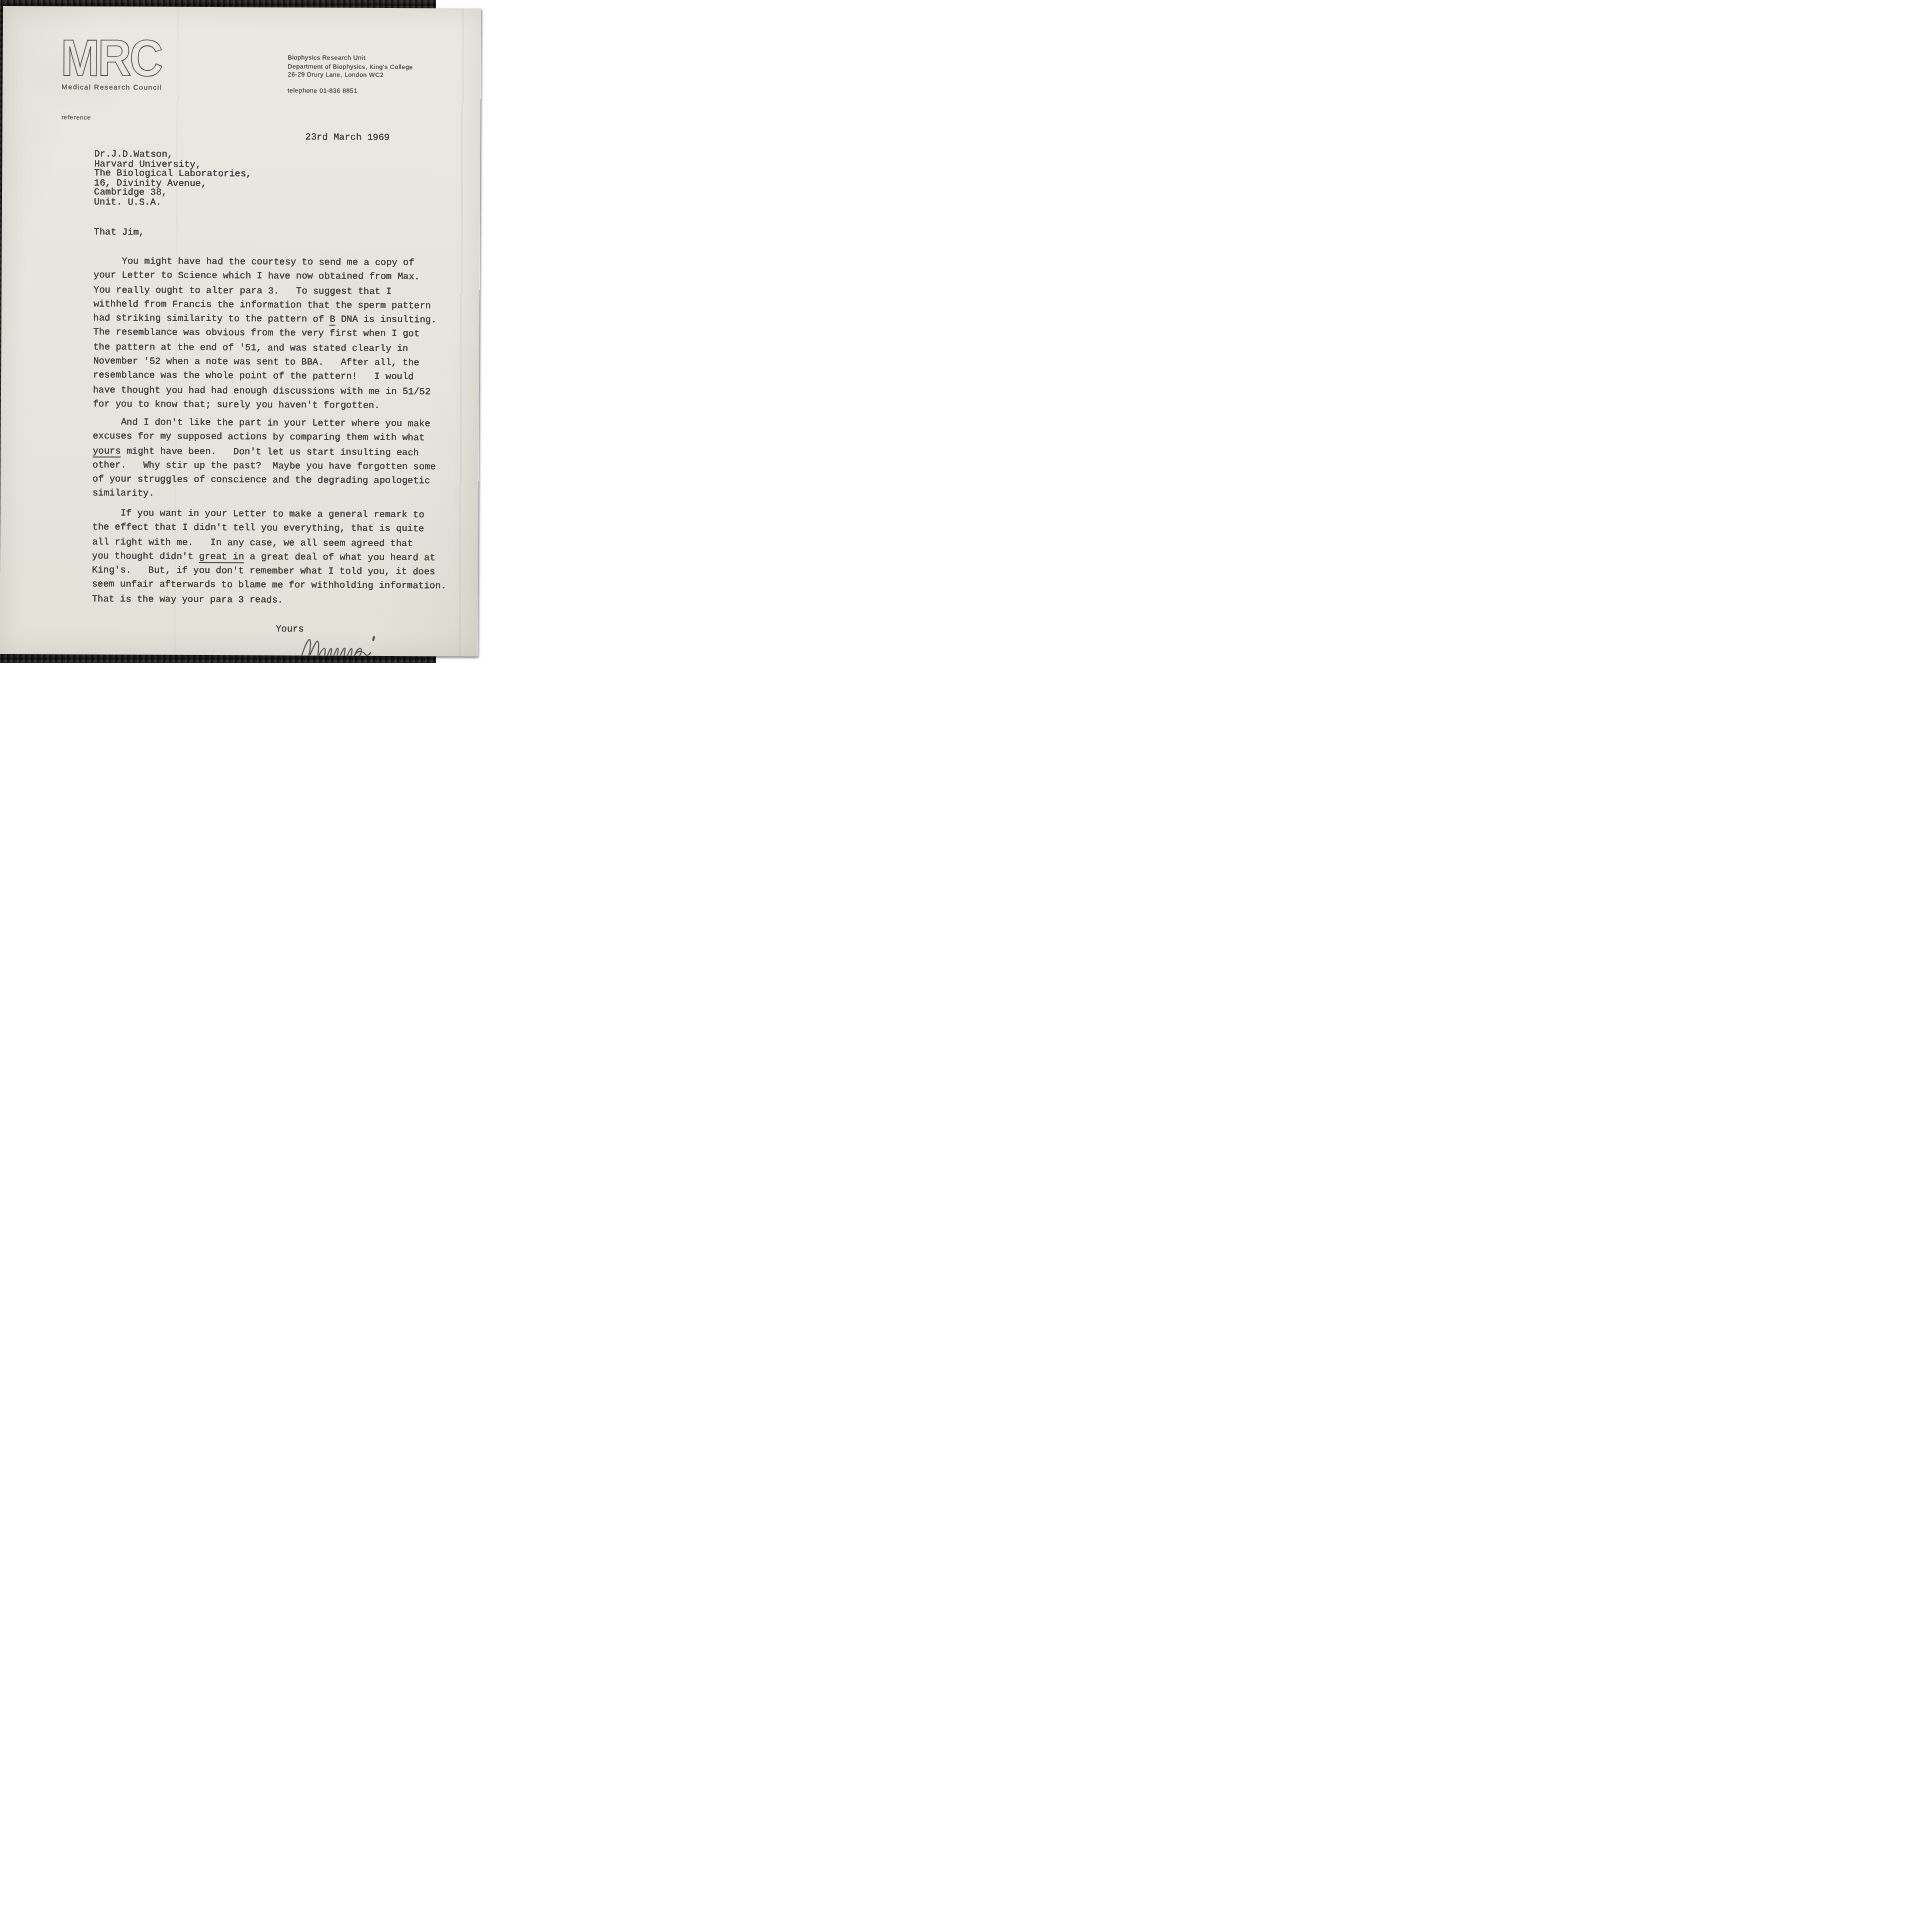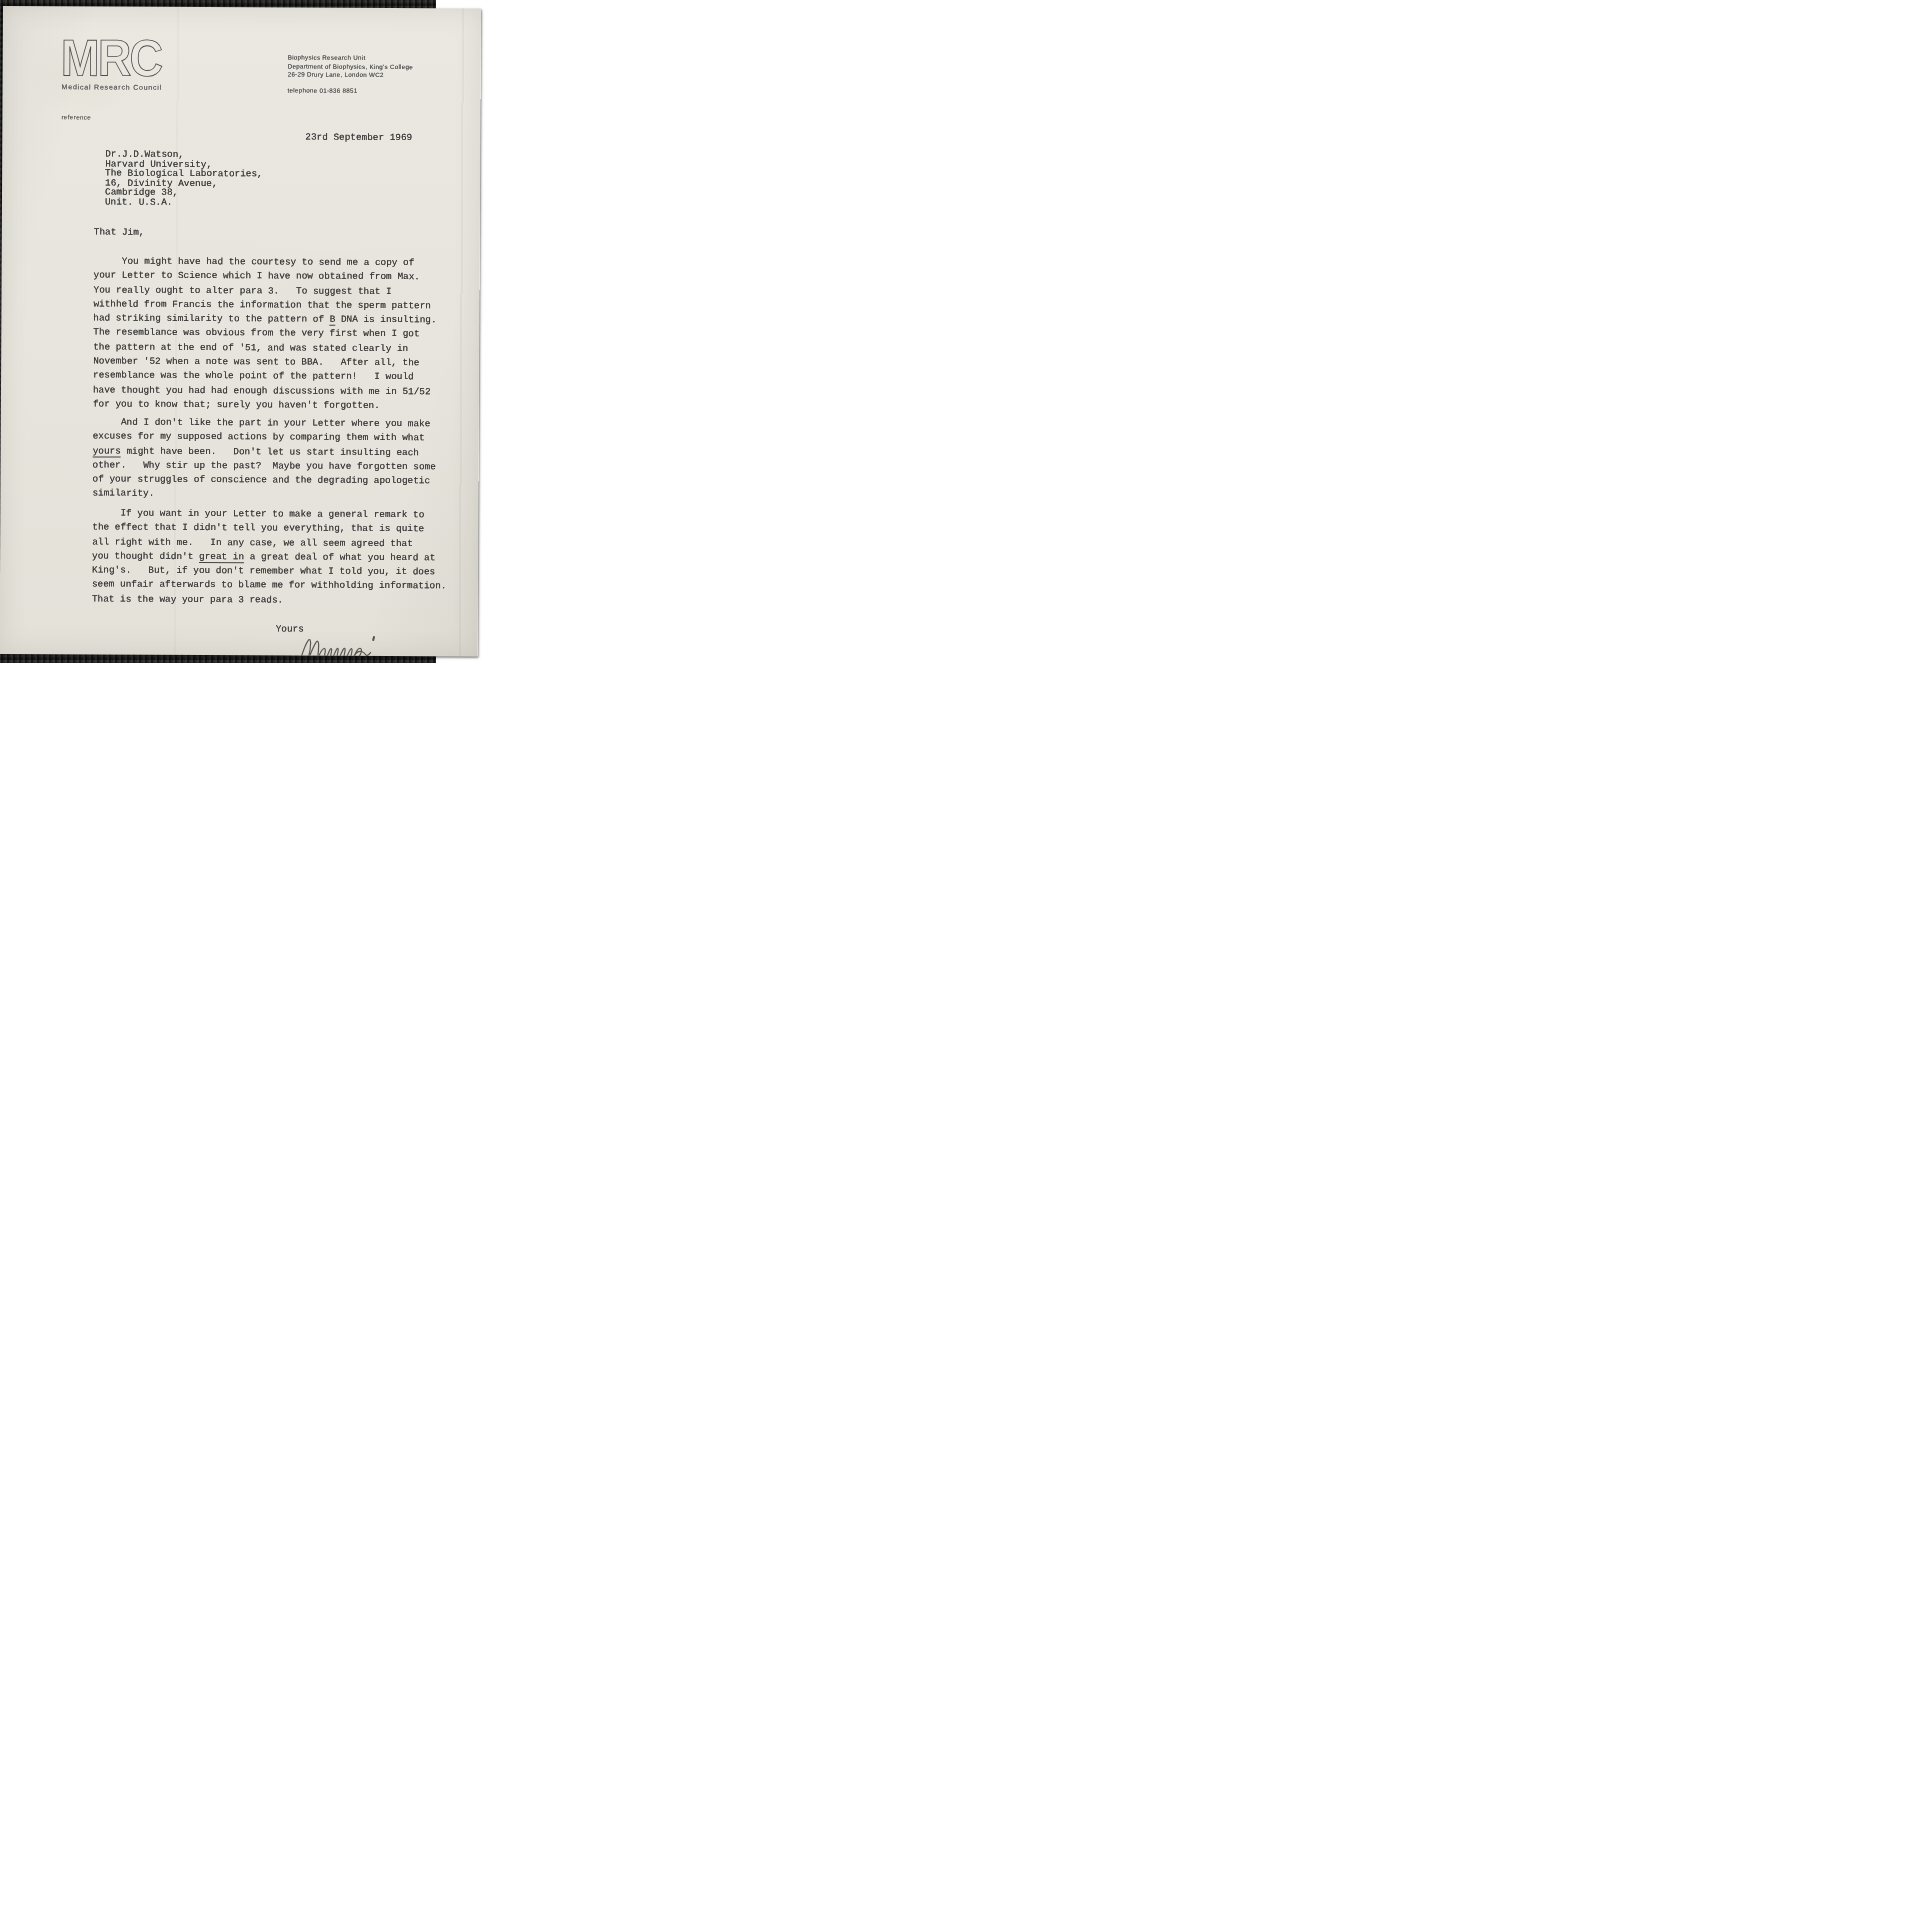--- a/index.html
+++ b/index.html
@@ -53,21 +53,21 @@
     text-shadow:0 0 0.3px rgba(85,85,85,0.9);
   }
   .unit-block .lh-line{white-space:pre;}
   .telephone{
     position:absolute;left:285px;top:79px;
     font-size:6.2px;letter-spacing:0.3px;color:#555555;
     text-shadow:0 0 0.3px rgba(85,85,85,0.9);
   }
   
   .date-line{position:absolute;left:303px;top:125px;font-size:9.4px;line-height:9.6px;}
-  .recipient{position:absolute;left:103px;top:143px;font-size:9.4px;line-height:9.6px;}
+  .recipient{position:absolute;left:92px;top:143px;font-size:9.4px;line-height:9.6px;}
   .salutation{position:absolute;left:92px;top:219px;font-size:9.4px;line-height:14.3px;}
   .para{position:absolute;left:92px;font-size:9.4px;line-height:14.3px;}
   .para-1{top:248px;}
   .para-2{top:409px;}
   .para-3{top:500px;}
   .closing{position:absolute;left:276px;top:615px;font-size:9.4px;line-height:14.3px;}
   .signature{position:absolute;left:299px;top:630px;width:100px;height:27px;}
   .ink-speck{
     position:absolute;left:373px;top:628px;width:1.5px;height:4.6px;
     background:#3c3a38;border-radius:0.8px;transform:rotate(16deg);opacity:0.85;
@@ -90,21 +90,21 @@
     <div class="ref-label">reference</div>
 
     <div class="unit-block" id="unit-block">
         <div class="lh-line"><span>Biophysics Research Unit</span></div>
         <div class="lh-line"><span>Department of Biophysics, King's College</span></div>
         <div class="lh-line"><span>26-29 Drury Lane, London WC2</span></div>
       </div>
 
     <div class="telephone">telephone 01-836  8851</div>
 
-    <div class="date-line typed tline">23rd September 1969</div>
+    <div class="date-line typed tline">23rd March 1969</div>
 
     <div class="recipient typed" id="recipient-block">
         <div class="tline"><span>Dr.J.D.Watson,</span></div>
         <div class="tline"><span>Harvard University,</span></div>
         <div class="tline"><span>The Biological Laboratories,</span></div>
         <div class="tline"><span>16, Divinity Avenue,</span></div>
         <div class="tline"><span>Cambridge 38,</span></div>
         <div class="tline"><span>Unit. U.S.A.</span></div>
       </div>
 

